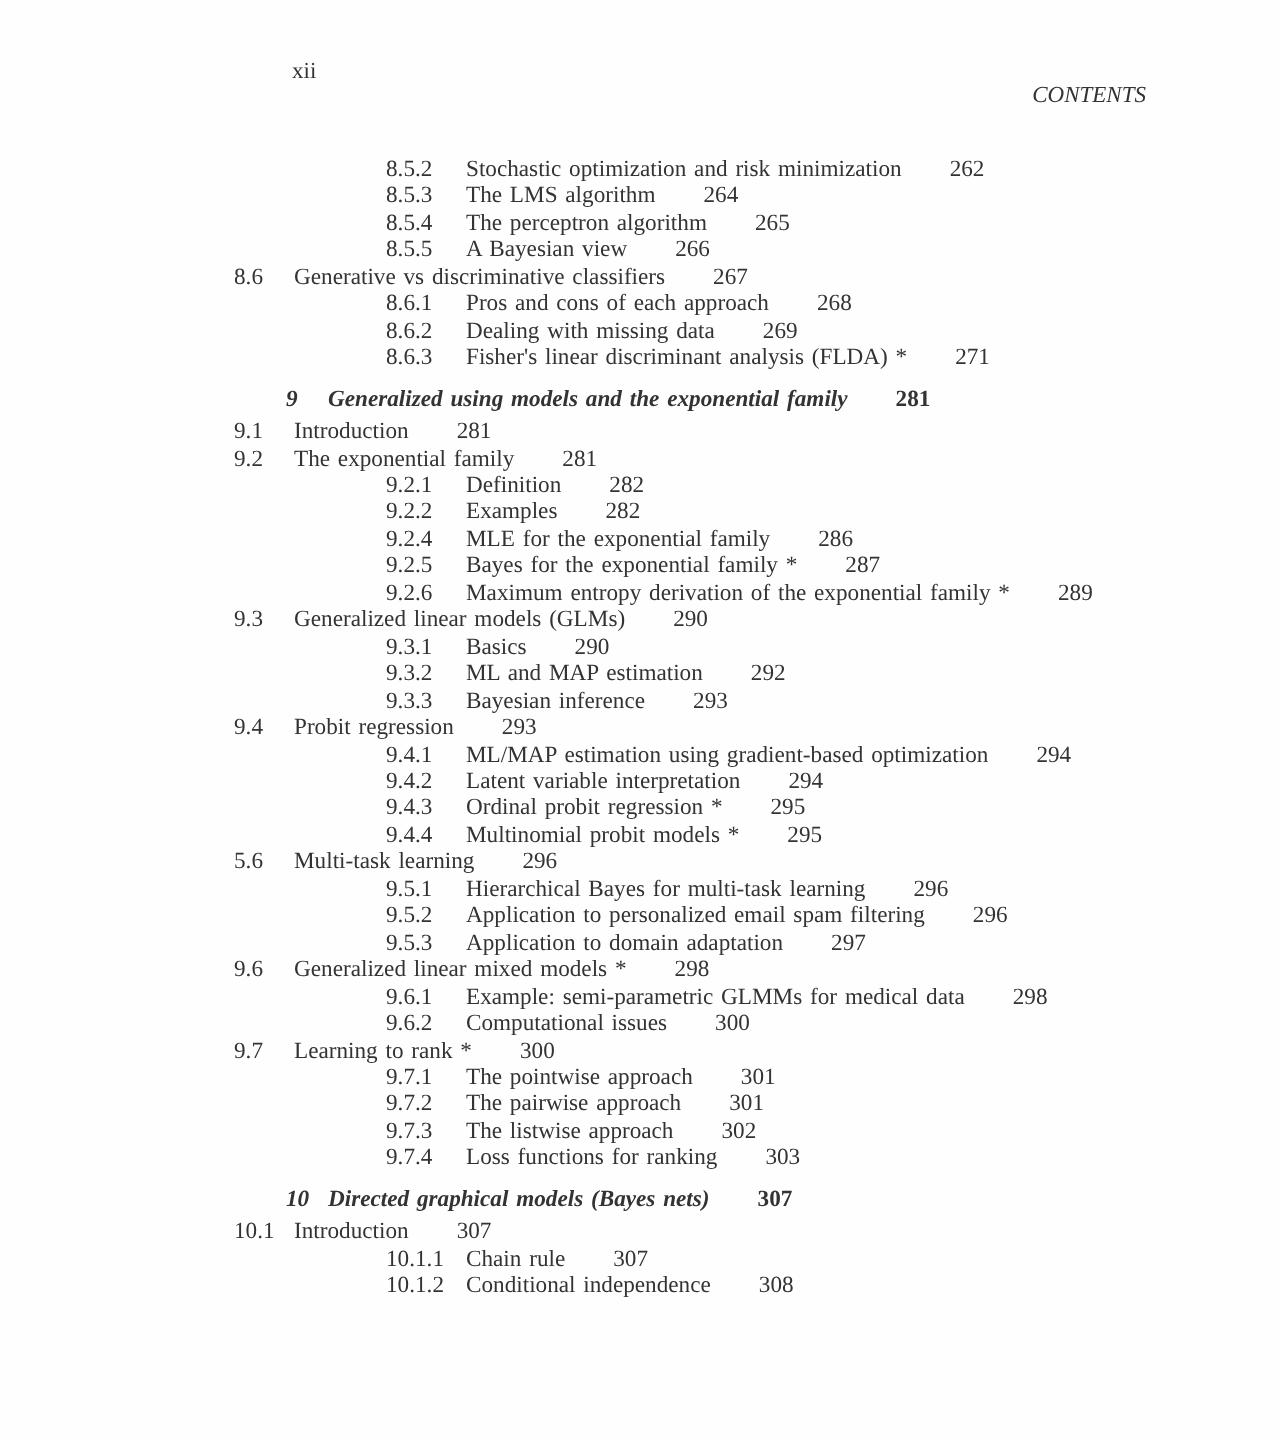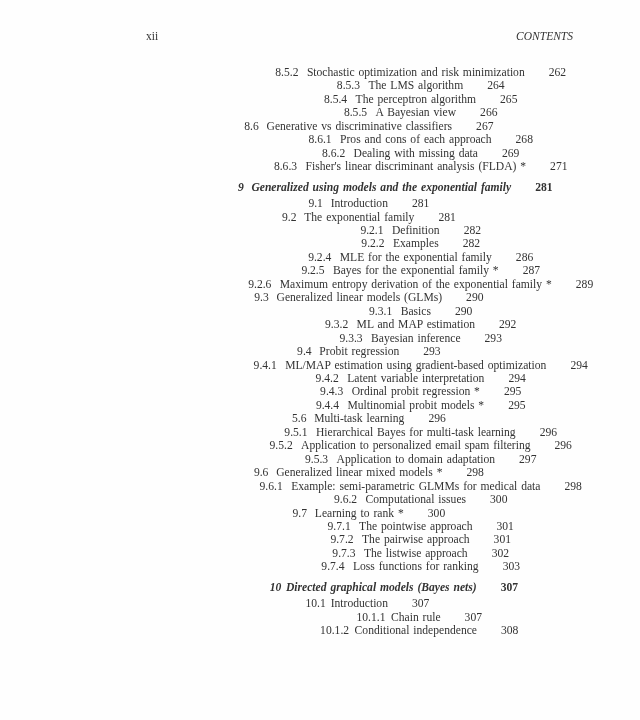--- a/index.html
+++ b/index.html
@@ -25,29 +25,28 @@
     font-size: 11.5px;
   }
   .page-label {
     position: absolute;
     left: 146px;
     top: 0;
   }
   .running-title {
     position: absolute;
     right: 67px;
-    top: 0;
+    top: 12px;
     font-style: italic;
   }
   .toc {
     position: absolute;
-    top: 66px;
+    top: 78px;
     left: 0;
     right: 0;
-    text-align: center;
   }
   .toc-row {
     line-height: 13.45px;
     font-size: 11.6px;
     white-space: nowrap;
     word-spacing: 1px;
   }
   .toc-row .num {
     display: inline-block;
   }
@@ -57,21 +56,21 @@
   .lvl-chapter {
     padding-left: 143px;
     font-weight: bold;
     font-style: italic;
     margin-top: 7.5px;
     margin-bottom: 2.5px;
   }
   .lvl-chapter .num { width: 21px; }
   .lvl-chapter .pg { font-style: normal; }
   .lvl-section {
-    padding-left: 90px;
+    padding-left: 117px;
   }
   .lvl-section .num { width: 30px; }
   .lvl-subsection {
     padding-left: 193px;
   }
   .lvl-subsection .num { width: 40px; }
 </style>
 </head>
 <body>
 

